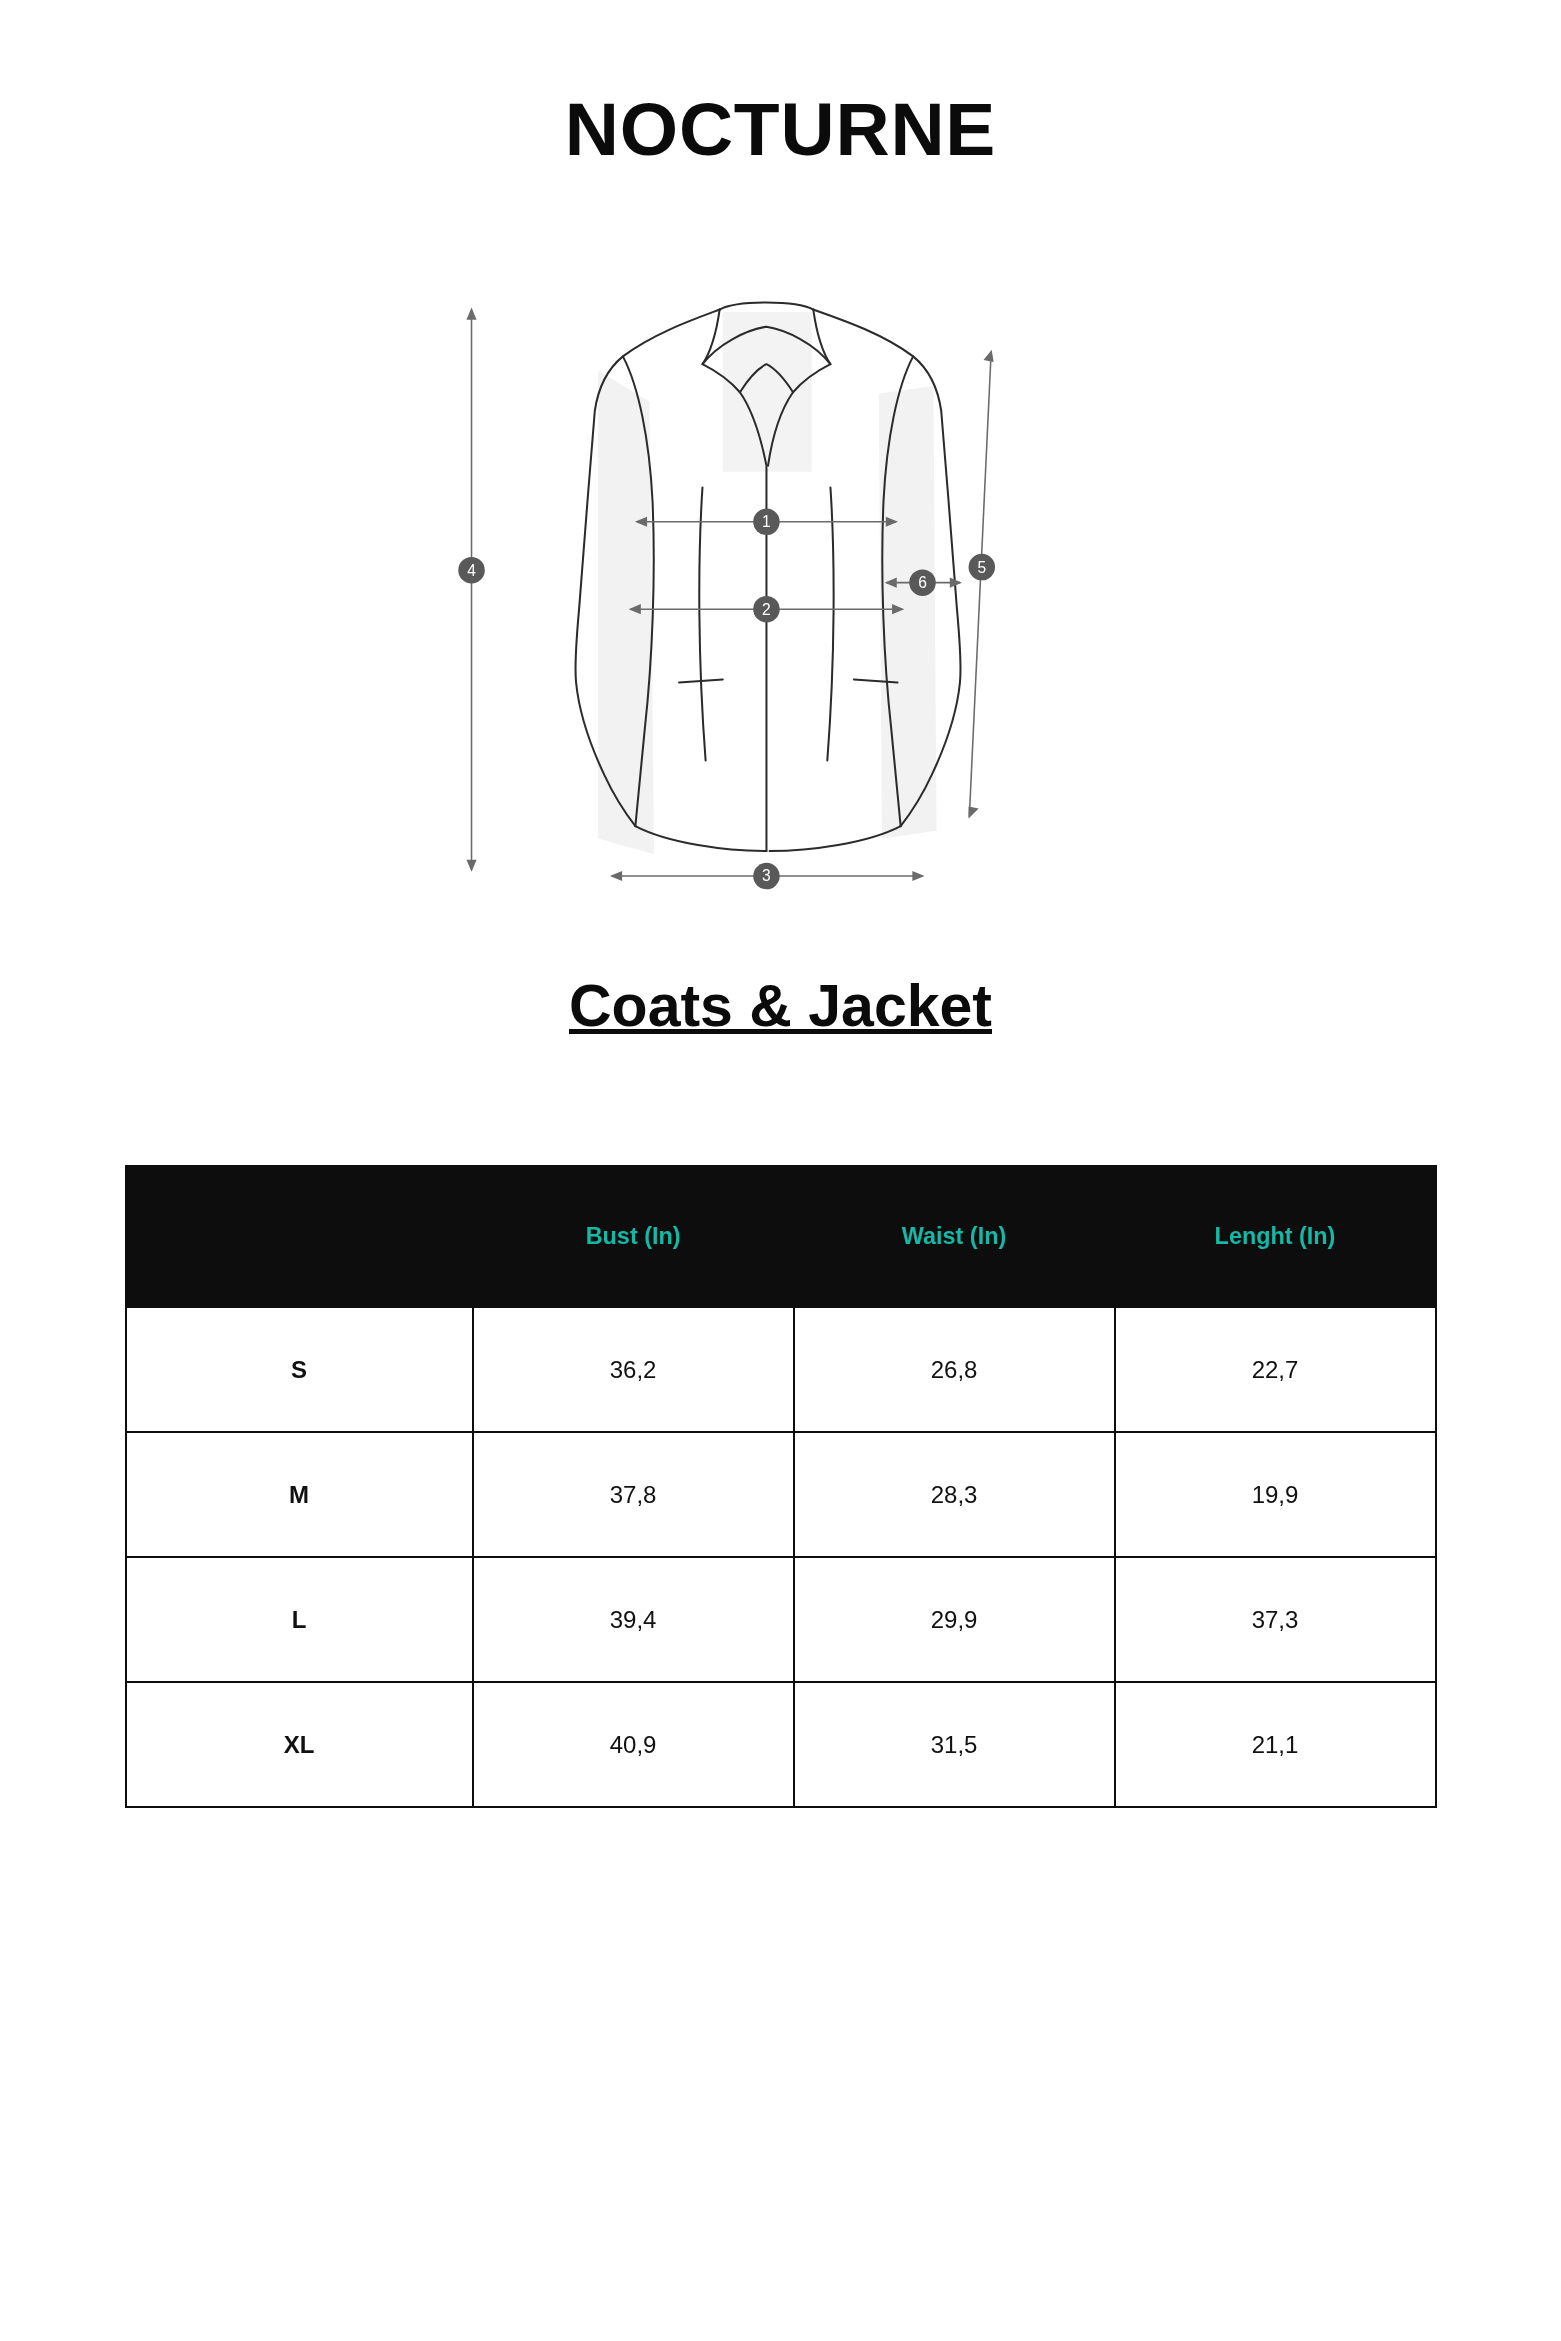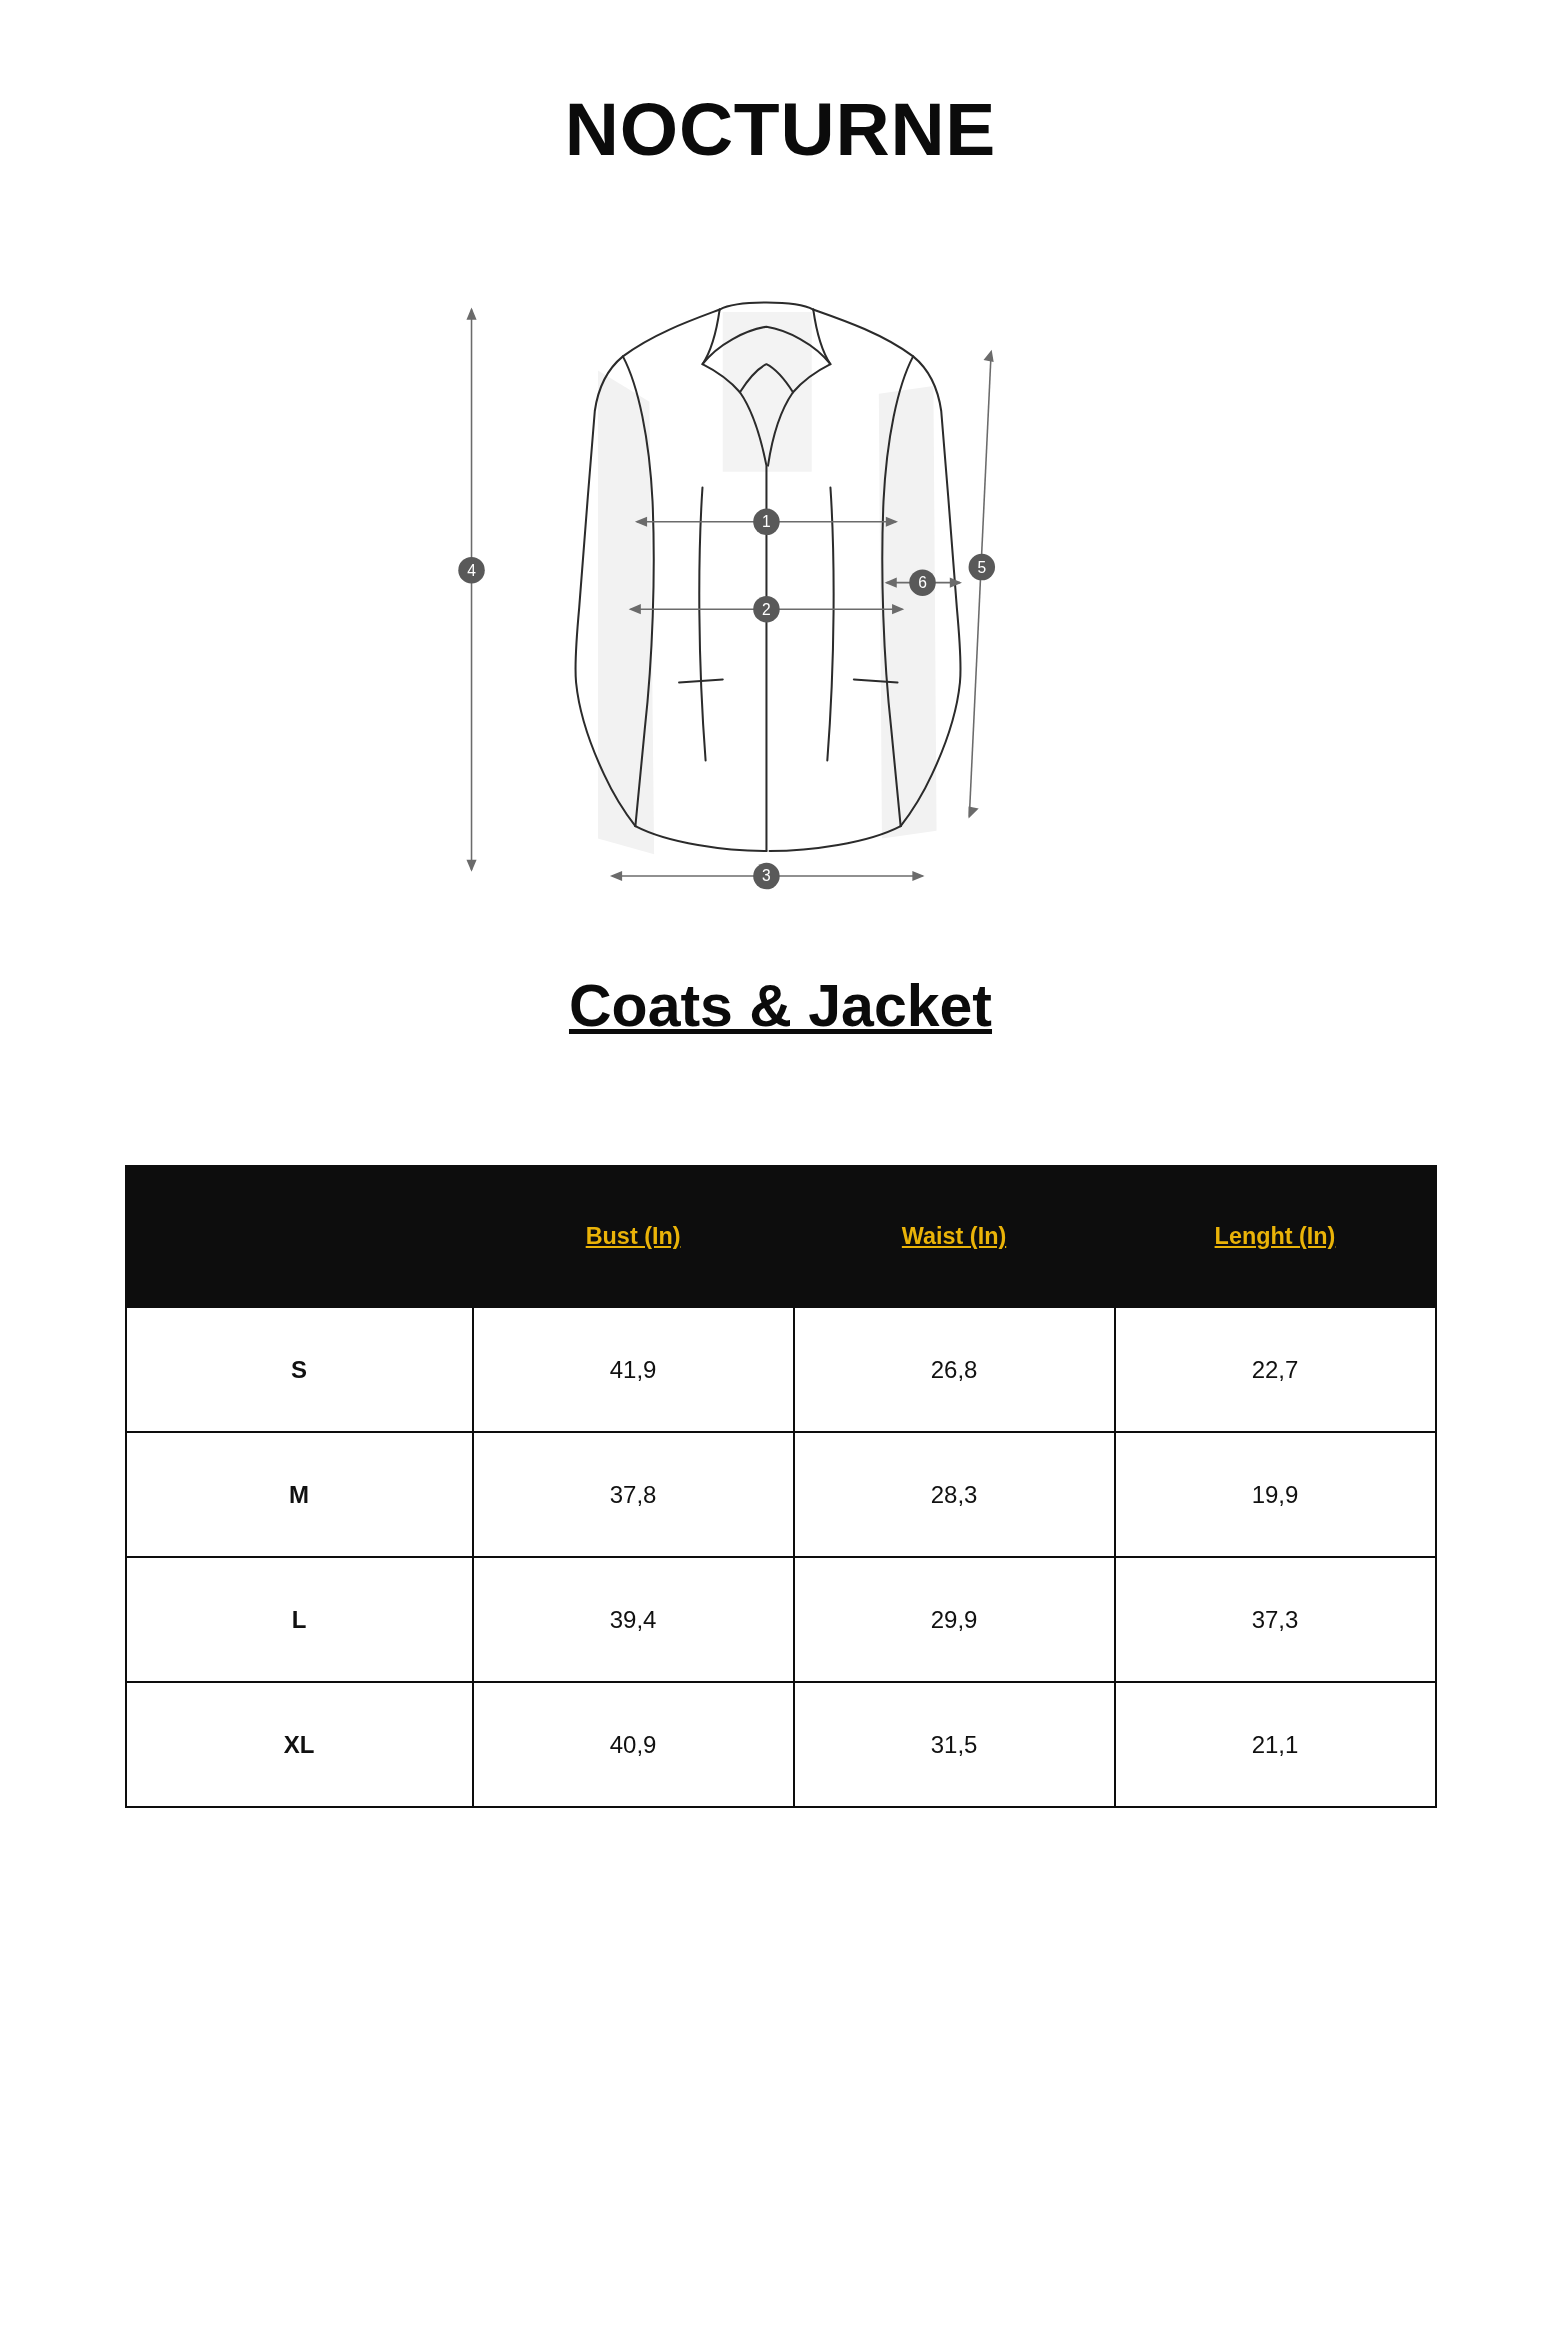--- a/index.html
+++ b/index.html
@@ -68,26 +68,25 @@
 
   table.size-table th,
   table.size-table td {
     border: 2.3px solid #0d0d0d;
     text-align: center;
     vertical-align: middle;
   }
 
   table.size-table thead th {
     background: #0d0d0d;
-    color: #eab308;
+    color: #14b8a6;
     font-size: 23.4px;
     font-weight: 700;
     height: 137px;
     border-color: #0d0d0d;
-    text-decoration: underline;
   }
 
   table.size-table thead th.corner {
     background: #0d0d0d;
     border-color: #0d0d0d;
   }
 
   table.size-table tbody td {
     height: 121px;
     font-size: 24px;
@@ -241,21 +240,21 @@
         <tr>
           <th class="corner"></th>
           <th>Bust (In)</th>
           <th>Waist  (In)</th>
           <th>Lenght (In)</th>
         </tr>
       </thead>
       <tbody>
         <tr>
           <td class="size-label">S</td>
-          <td>41,9</td>
+          <td>36,2</td>
           <td>26,8</td>
           <td>22,7</td>
         </tr>
         <tr>
           <td class="size-label">M</td>
           <td>37,8</td>
           <td>28,3</td>
           <td>19,9</td>
         </tr>
         <tr>

